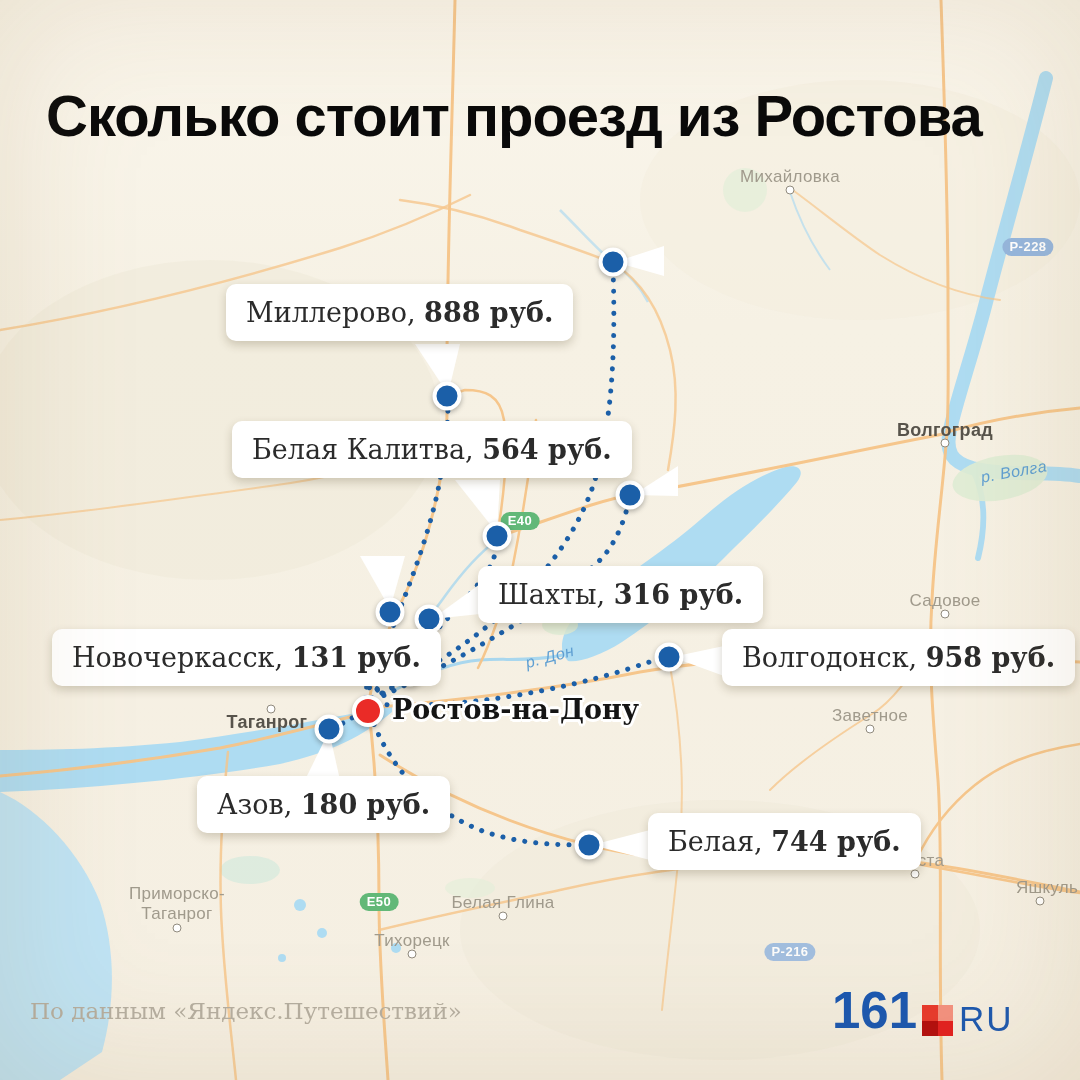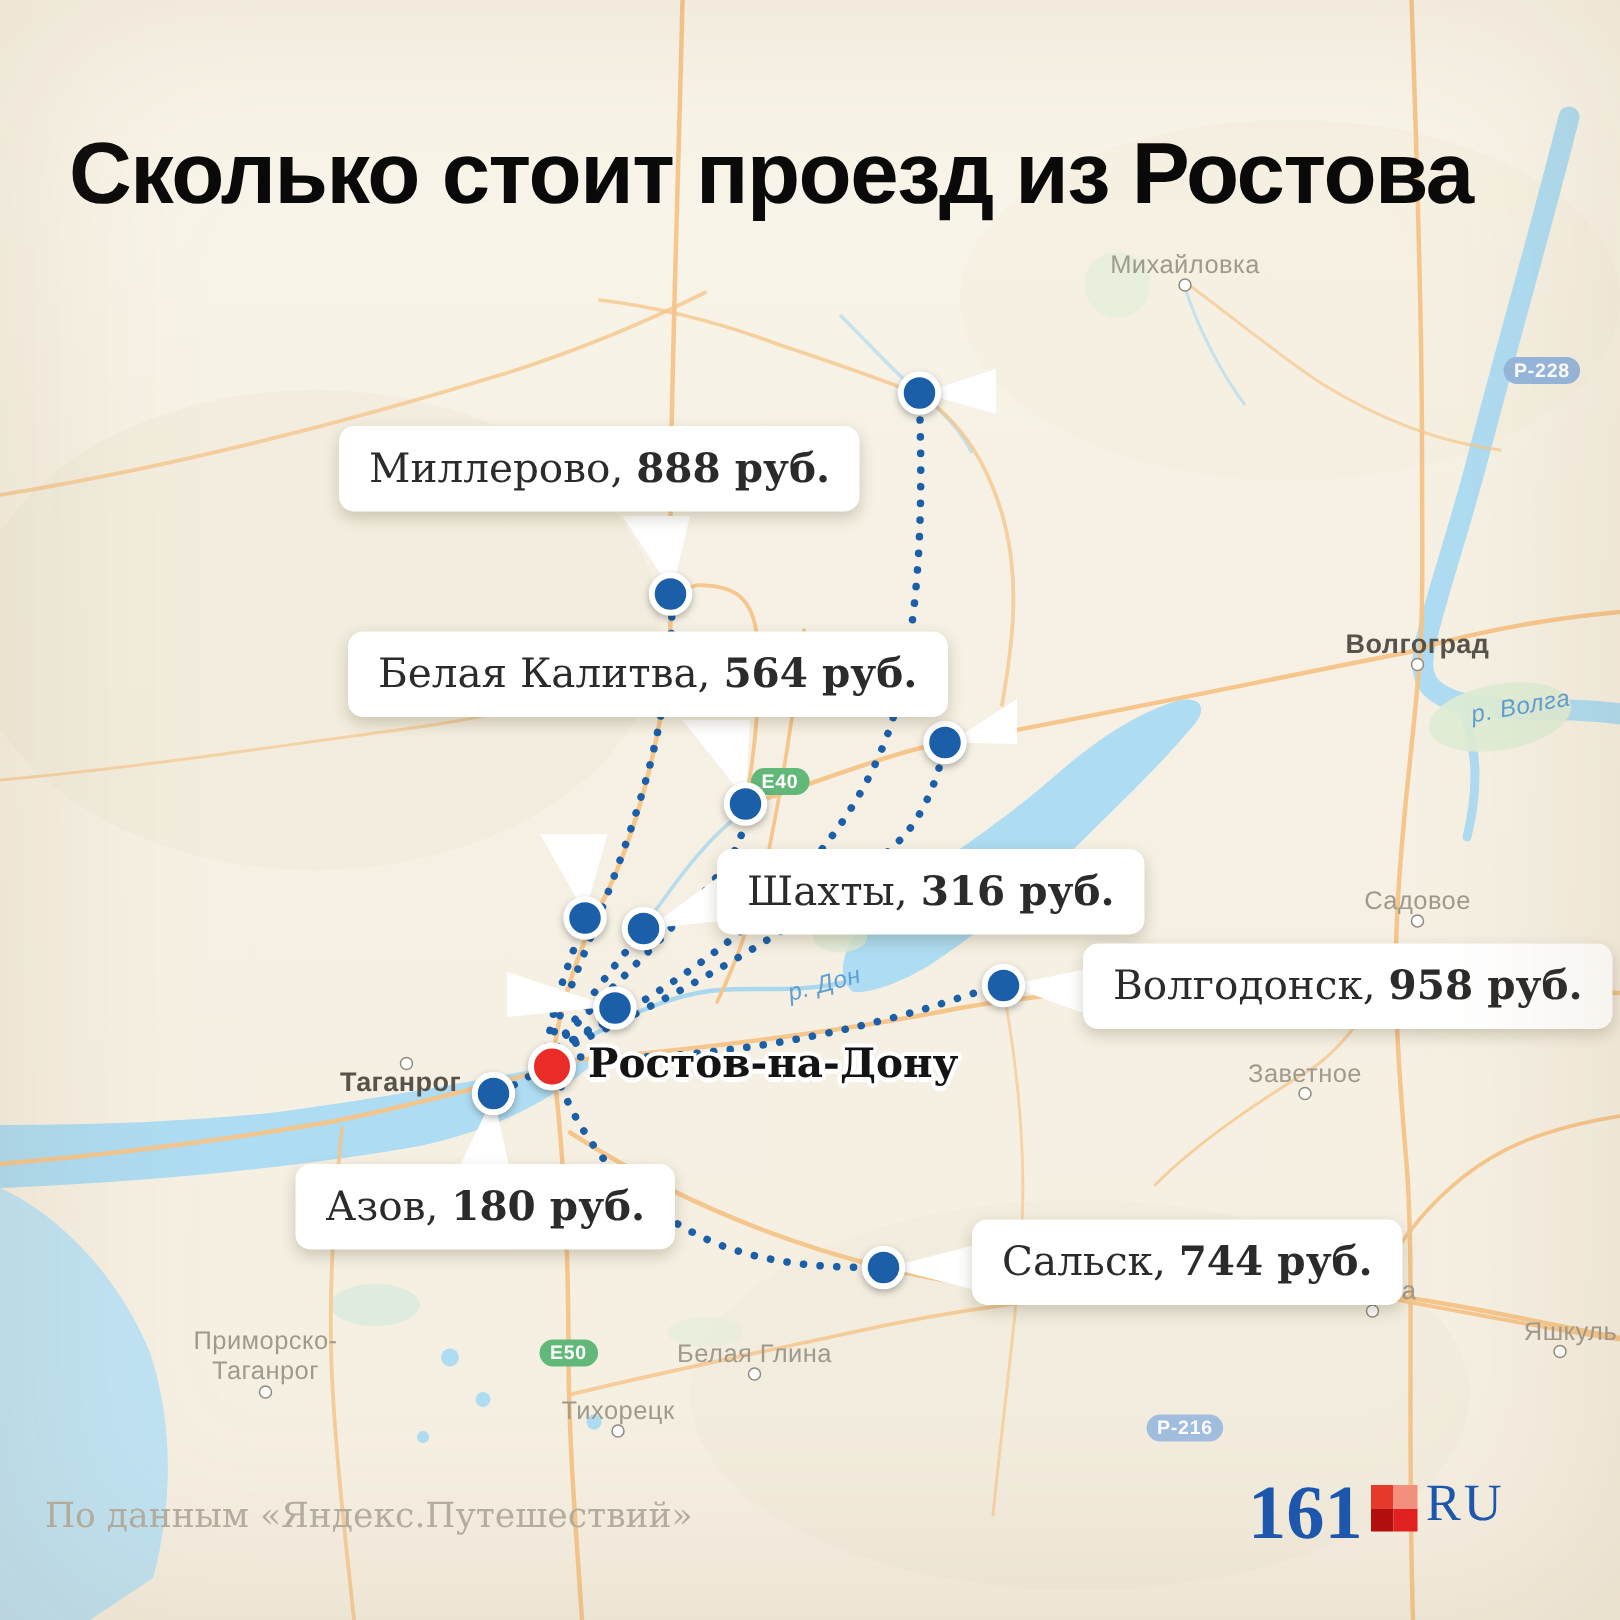--- a/index.html
+++ b/index.html
@@ -36,21 +36,21 @@
 
   .origin-label{position:absolute;left:392px;top:694px;z-index:25;
                 font-family:"DejaVu Serif",serif;font-weight:bold;font-size:27px;color:#141414;
                 white-space:nowrap;
                 text-shadow:-2px -2px 0 #fff,2px -2px 0 #fff,-2px 2px 0 #fff,2px 2px 0 #fff,
                             0 3px 0 #fff,0 -3px 0 #fff,3px 0 0 #fff,-3px 0 0 #fff;}
 
   .attribution{position:absolute;left:30px;top:998px;z-index:40;
                font-family:"DejaVu Serif",serif;font-size:23px;color:#b5aea0;}
 
-  .logo{position:absolute;left:832px;top:984px;height:52px;display:flex;align-items:flex-start;z-index:40;font-family:Liberation Serif, serif;}
+  .logo{position:absolute;left:832px;top:984px;height:52px;display:flex;align-items:flex-end;z-index:40;}
   .logo-num{font-size:51px;font-weight:900;color:#1a57b0;line-height:1;letter-spacing:0;}
   .logo-square{width:31px;height:31px;margin:6px 4px 0 5px;display:grid;
                grid-template-columns:1fr 1fr;grid-template-rows:1fr 1fr;}
   .q1{background:#e8392c;} .q2{background:#f4917f;} .q3{background:#b30d0d;} .q4{background:#e31f1f;}
   .logo-ru{font-size:35px;font-weight:400;color:#1a57b0;line-height:1;letter-spacing:2px;margin-left:2px;}
 </style>
 </head>
 <body>
 
 <div class="stage">
@@ -203,30 +203,34 @@
     <span class="price">888 руб.</span>
   </div>
   <div class="callout" style="left:232px;top:421px">
     <span>Белая Калитва,</span>
     <span class="price">564 руб.</span>
   </div>
   <div class="callout" style="left:478px;top:566px">
     <span>Шахты,</span>
     <span class="price">316 руб.</span>
   </div>
+  <div class="callout" style="left:52px;top:629px">
+    <span>Новочеркасск,</span>
+    <span class="price">131 руб.</span>
+  </div>
   <div class="callout" style="left:722px;top:629px">
     <span>Волгодонск,</span>
     <span class="price">958 руб.</span>
   </div>
   <div class="callout" style="left:197px;top:776px">
     <span>Азов,</span>
     <span class="price">180 руб.</span>
   </div>
   <div class="callout" style="left:648px;top:813px">
-    <span>Сальск,</span>
+    <span>Белая,</span>
     <span class="price">744 руб.</span>
   </div>
 
   <div class="page-title">Сколько стоит проезд из Ростова</div>
   <div class="attribution">По данным «Яндекс.Путешествий»</div>
 
   <div class="logo">
     <span class="logo-num">161</span>
     <span class="logo-square">
       <span class="q1"></span>

